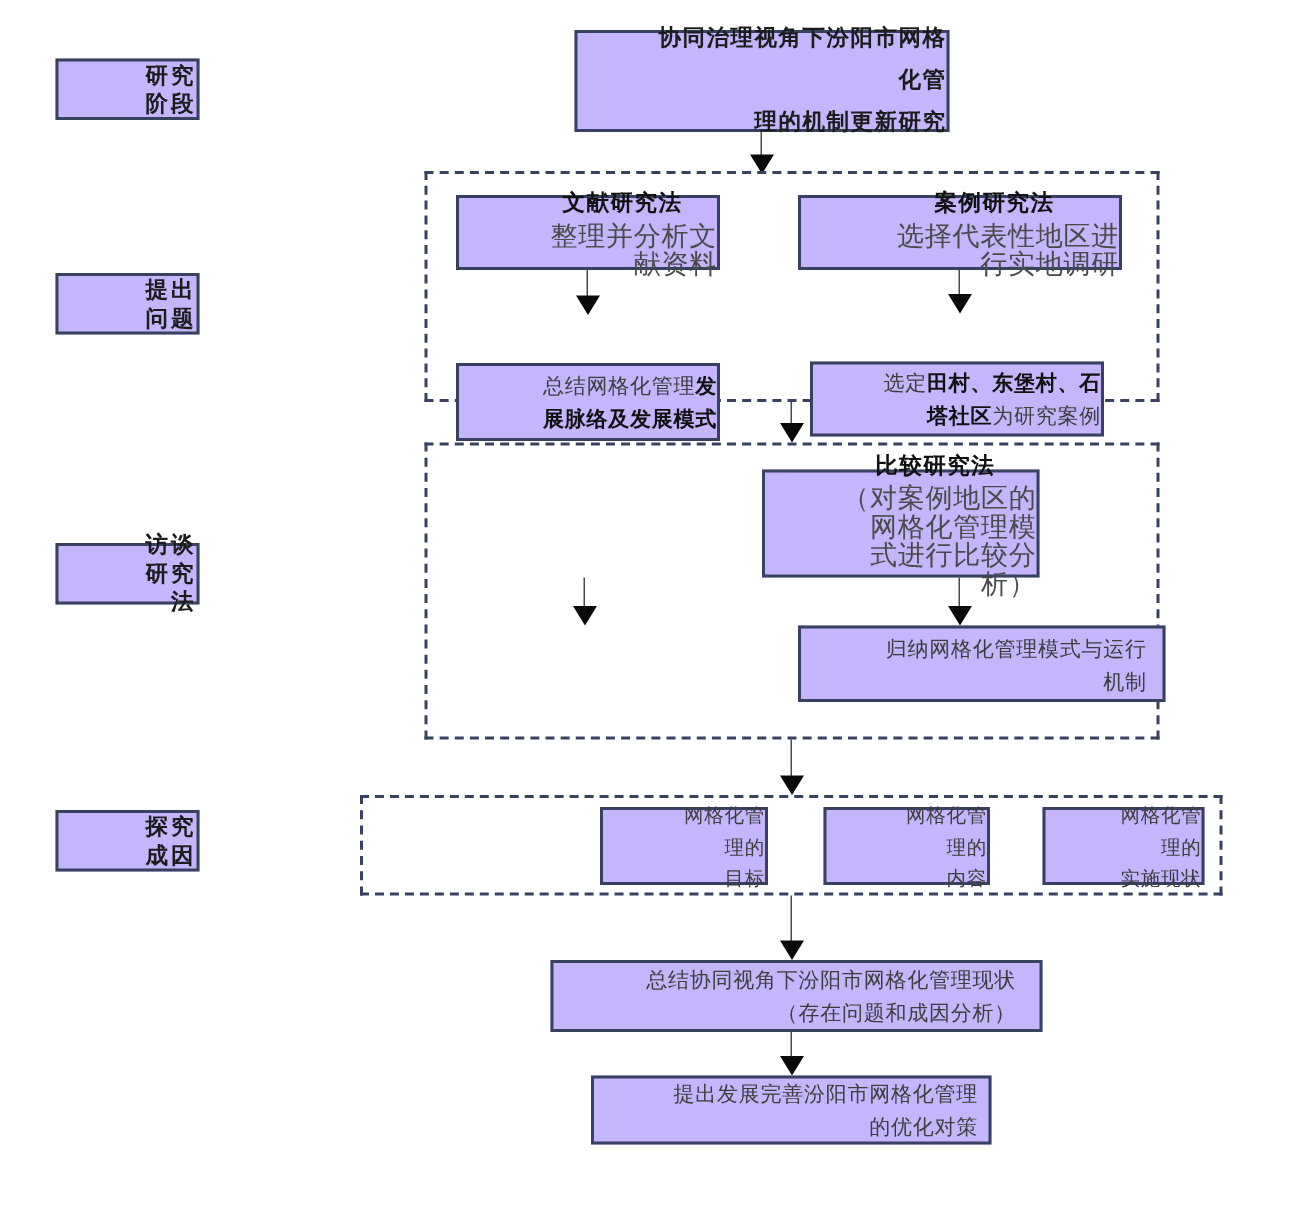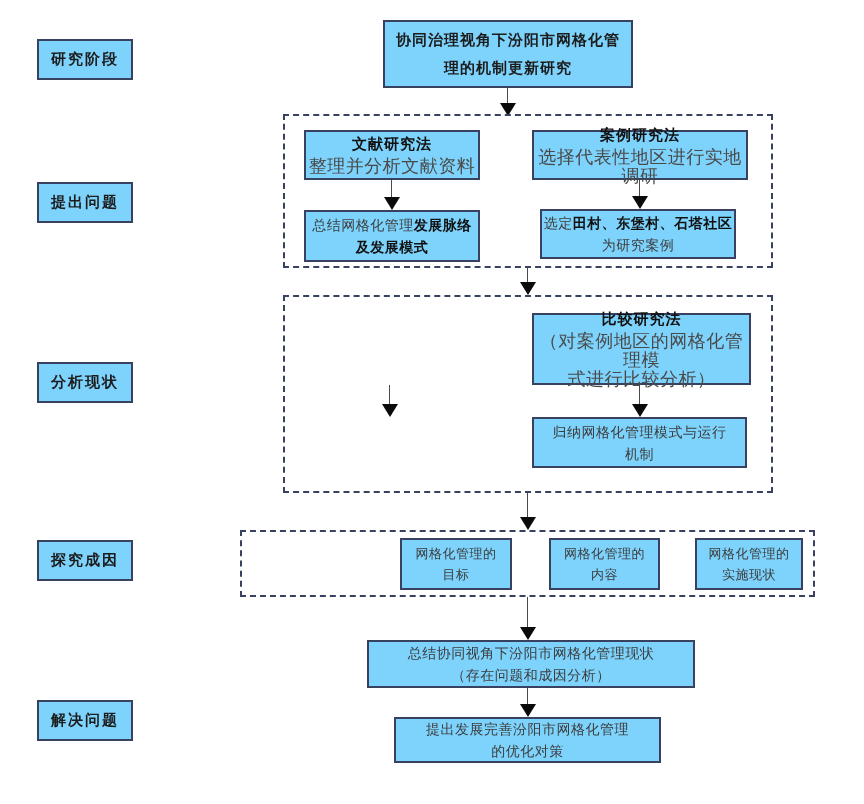--- a/index.html
+++ b/index.html
@@ -3,34 +3,34 @@
 <meta charset="utf-8">
 <style>
   html,body{margin:0;padding:0;background:#ffffff;}
   .canvas{
     position:relative;width:864px;height:804px;background:#ffffff;
     font-family:"Liberation Sans","DejaVu Sans",sans-serif;color:#1c1c1c;
     overflow:hidden;
   }
   .box{
     position:absolute;box-sizing:border-box;border:2px solid #38415f;
-    background:#7dd3fc;display:flex;flex-direction:column;align-items:center;justify-content:center;
-    text-align:center;white-space:pre-line;
+    background:#c4b5fd;display:flex;flex-direction:column;align-items:center;justify-content:center;
+    text-align:right;white-space:pre-line;padding-left:46px;
   }
   .stage{
     font-weight:bold;font-size:15px;letter-spacing:2px;
     left:37px;width:96px;height:41px;
   }
   .title-box{font-weight:bold;font-size:15px;line-height:28px;letter-spacing:1px;}
   .dashed{
     position:absolute;box-sizing:border-box;border:2px dashed #38415f;background:transparent;
   }
   .method-title{font-weight:bold;font-size:15px;line-height:23px;color:#111;letter-spacing:1px;font-family:Liberation Mono, monospace;}
   .method-sub{font-size:18px;line-height:19px;color:#4a4a4a;white-space:pre-line;letter-spacing:0.5px;}
-  .result{font-size:14px;line-height:22px;color:#3d3d3d;letter-spacing:0.5px;}
+  .result{font-size:14px;line-height:22px;color:#3d3d3d;letter-spacing:0.5px;margin-top:32px;}
   .result b{color:#111;}
   .cause{font-size:13px;line-height:21px;color:#3d3d3d;letter-spacing:0.5px;}
   .plain{font-size:14px;line-height:22px;color:#3d3d3d;letter-spacing:0.5px;}
   .varrow{position:absolute;width:16px;}
   .varrow .stem{
     position:absolute;left:7px;top:0;bottom:9px;width:0;
     border-left:1.5px solid #4a4a4a;
   }
   .varrow .head{
     position:absolute;bottom:0;left:0;width:0;height:0;
@@ -38,23 +38,22 @@
     border-top:13px solid #0a0a0a;
   }
 </style>
 </head>
 <body>
 
 <div class="canvas">
 
   <div class="box stage" style="top:39px">研究阶段</div>
   <div class="box stage" style="top:182px">提出问题</div>
-  <div class="box stage" style="top:362px">分析现状</div>
+  <div class="box stage" style="top:362px">访谈研究法</div>
   <div class="box stage" style="top:540px">探究成因</div>
-  <div class="box stage" style="top:700px">解决问题</div>
 
   <div class="box title-box" style="left:383px;top:20px;width:250px;height:68px">协同治理视角下汾阳市网格化管
 理的机制更新研究</div>
 
   <div class="varrow" style="left:500px;top:88px;height:28px">
       <i class="stem"></i>
       <i class="head"></i>
     </div>
 
   <div class="dashed" style="left:283px;top:114px;width:490px;height:154px"></div>
@@ -87,37 +86,37 @@
   </div>
 
   <div class="varrow" style="left:520px;top:268px;height:27px">
       <i class="stem"></i>
       <i class="head"></i>
     </div>
 
   <div class="dashed" style="left:283px;top:295px;width:490px;height:198px"></div>
 
 
-  <div class="box" style="left:532px;top:313px;width:219px;height:72px">
+  <div class="box" style="left:508px;top:313px;width:185px;height:72px">
     <div class="method-title">比较研究法</div>
     <div class="method-sub">（对案例地区的网格化管理模
 式进行比较分析）</div>
   </div>
 
   <div class="varrow" style="left:382px;top:385px;height:32px">
       <i class="stem"></i>
       <i class="head"></i>
     </div>
   <div class="varrow" style="left:632px;top:385px;height:32px">
       <i class="stem"></i>
       <i class="head"></i>
     </div>
 
 
-  <div class="box plain" style="left:532px;top:417px;width:215px;height:51px">归纳网格化管理模式与运行
+  <div class="box plain" style="left:532px;top:417px;width:245px;height:51px">归纳网格化管理模式与运行
 机制</div>
 
   <div class="varrow" style="left:520px;top:493px;height:37px">
       <i class="stem"></i>
       <i class="head"></i>
     </div>
 
   <div class="dashed" style="left:240px;top:530px;width:575px;height:67px"></div>
 
   <div class="box cause" style="left:400px;top:538px;width:112px;height:52px">网格化管理的

